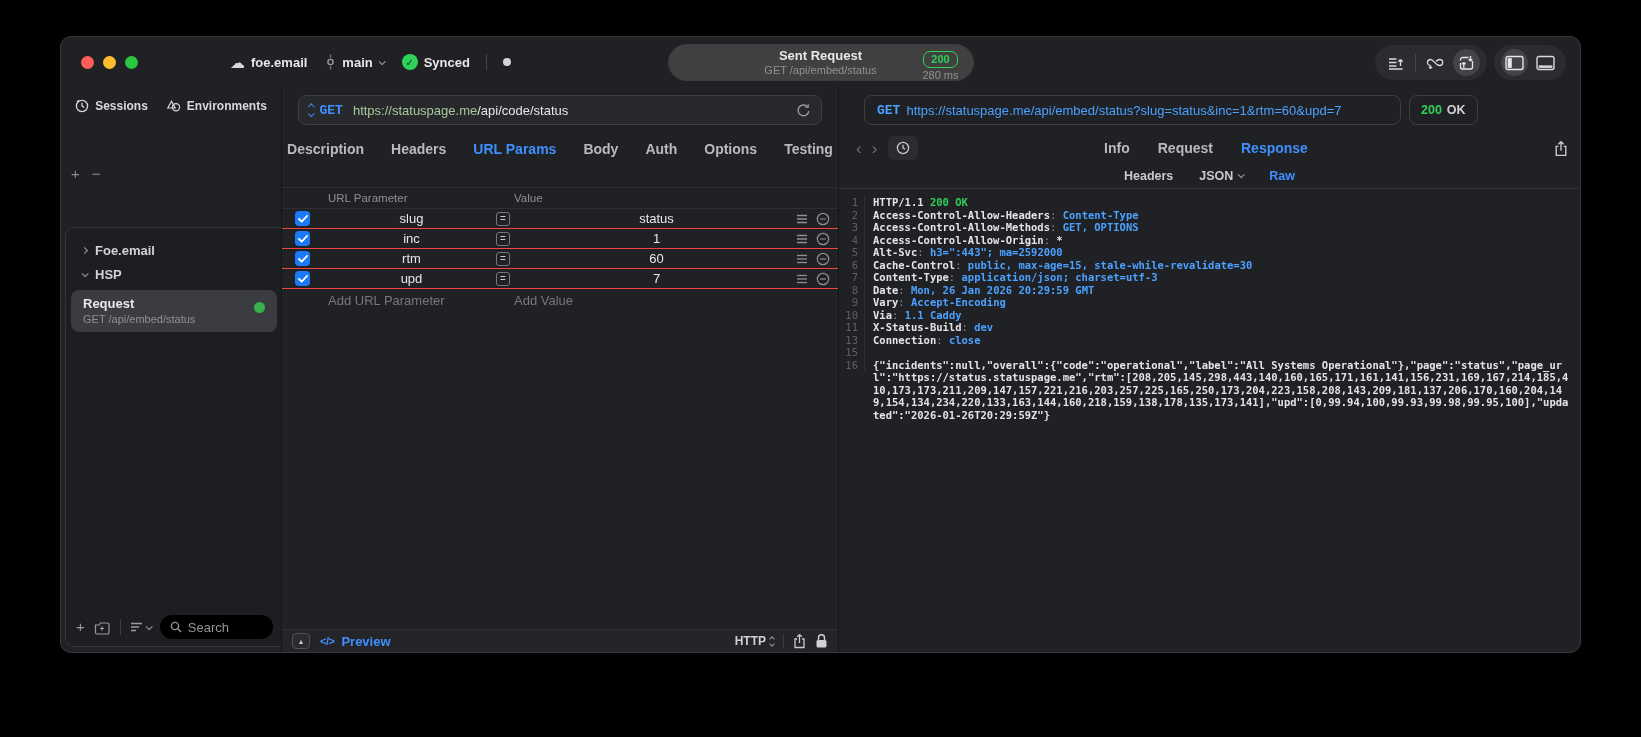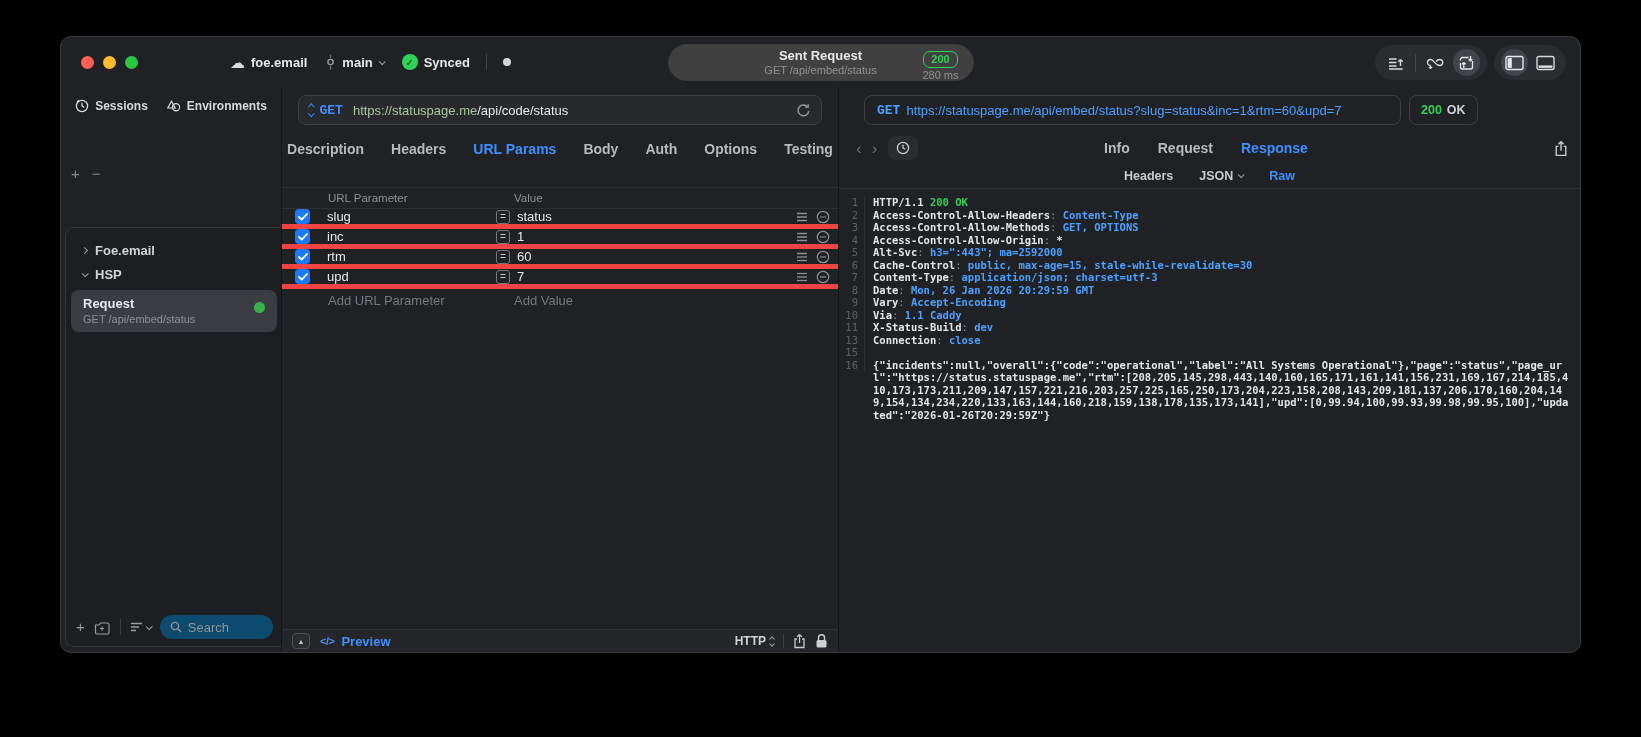--- a/index.html
+++ b/index.html
@@ -77,40 +77,40 @@
     border-radius:9px 0 0 9px;background:#1d1e21;display:flex;flex-direction:column;min-height:0;padding-top:10px;}
   .tree-item{display:flex;align-items:center;gap:8px;height:24px;padding-left:16px;
     font-size:13px;font-weight:600;color:#d2d3d5;}
   .req-item{margin:4px 4px 0 5px;background:var(--sel-row);border-radius:8px;
     padding:6px 10px 7px 12px;position:relative;}
   .req-title{font-size:13px;font-weight:700;color:var(--text);}
   .req-sub{font-size:11px;color:#8f9094;margin-top:2px;}
   .req-dot{position:absolute;right:12px;top:12px;width:11px;height:11px;border-radius:50%;background:#36b14e;}
   .side-bottom{margin-top:auto;height:34px;display:flex;align-items:center;padding:0 8px 4px 10px;gap:9px;color:#9a9b9f;}
   .sb-sep{width:1px;height:16px;background:#3c3d41;}
-  .search-pill{flex:1;height:24px;background:#0c4a6e;border-radius:12px;display:flex;align-items:center;
+  .search-pill{flex:1;height:24px;background:#000000;border-radius:12px;display:flex;align-items:center;
     gap:6px;padding:0 10px;color:#94959a;font-size:13px;}
   
   .url-row{height:46px;display:flex;align-items:center;padding:0 16px;flex:0 0 46px;}
   .url-bar{flex:1;height:30px;background:#28292c;border:1px solid #3e3f43;border-radius:8px;
     display:flex;align-items:center;padding:0 10px;font-size:13px;gap:4px;}
   .method-chevs{display:flex;flex-direction:column;gap:1px;margin-right:2px;}
   .method-chevs .chev{border-color:var(--blue);width:4.5px;height:4.5px;}
   .method{color:var(--blue);font-weight:700;font-family:Liberation Mono, monospace;}
   .url-host{color:var(--host-green);}
   .url-path{color:var(--text);}
   .reload{margin-left:auto;color:#9a9b9f;}
   .mid-tabs{height:32px;display:flex;align-items:center;justify-content:center;gap:27px;flex:0 0 32px;}
   .tab{font-size:14px;font-weight:600;color:#b9babd;cursor:default;}
   .tab.active{color:var(--blue);}
   .param-table{margin-top:22px;font-size:13px;}
   .pt-head{display:flex;height:22px;align-items:center;border-top:1px solid var(--hairline);
     border-bottom:1px solid var(--hairline);color:#8f9094;font-size:11.5px;}
   .pt-head .h-name{margin-left:46px;width:186px;}
-  .p-row{display:flex;align-items:center;height:20px;border-bottom:5px solid #ef4444;padding-left:13px;}
+  .p-row{display:flex;align-items:center;height:20px;border-bottom:1px solid #ef4444;padding-left:13px;text-align:center;}
   .cb{width:15px;height:15px;border-radius:4px;background:var(--cb-blue);display:flex;
     align-items:center;justify-content:center;margin-right:17px;}
   .p-name{width:169px;color:var(--text);}
   .eq{width:14px;height:14px;border:1px solid #77787d;border-radius:3px;color:#c9cacd;
     font-size:10px;display:flex;align-items:center;justify-content:center;margin-right:7px;flex:0 0 14px;}
   .p-val{flex:1;color:var(--text);}
   .row-icons{display:flex;align-items:center;gap:8px;padding-right:8px;color:#8f9094;}
   .add-row{display:flex;height:22px;align-items:center;color:#77787d;padding-left:46px;font-size:13px;}
   .add-row .a-name{width:186px;}
   .mid-footer{margin-top:auto;height:23px;flex:0 0 23px;background:#242528;border-top:1px solid #313236;

